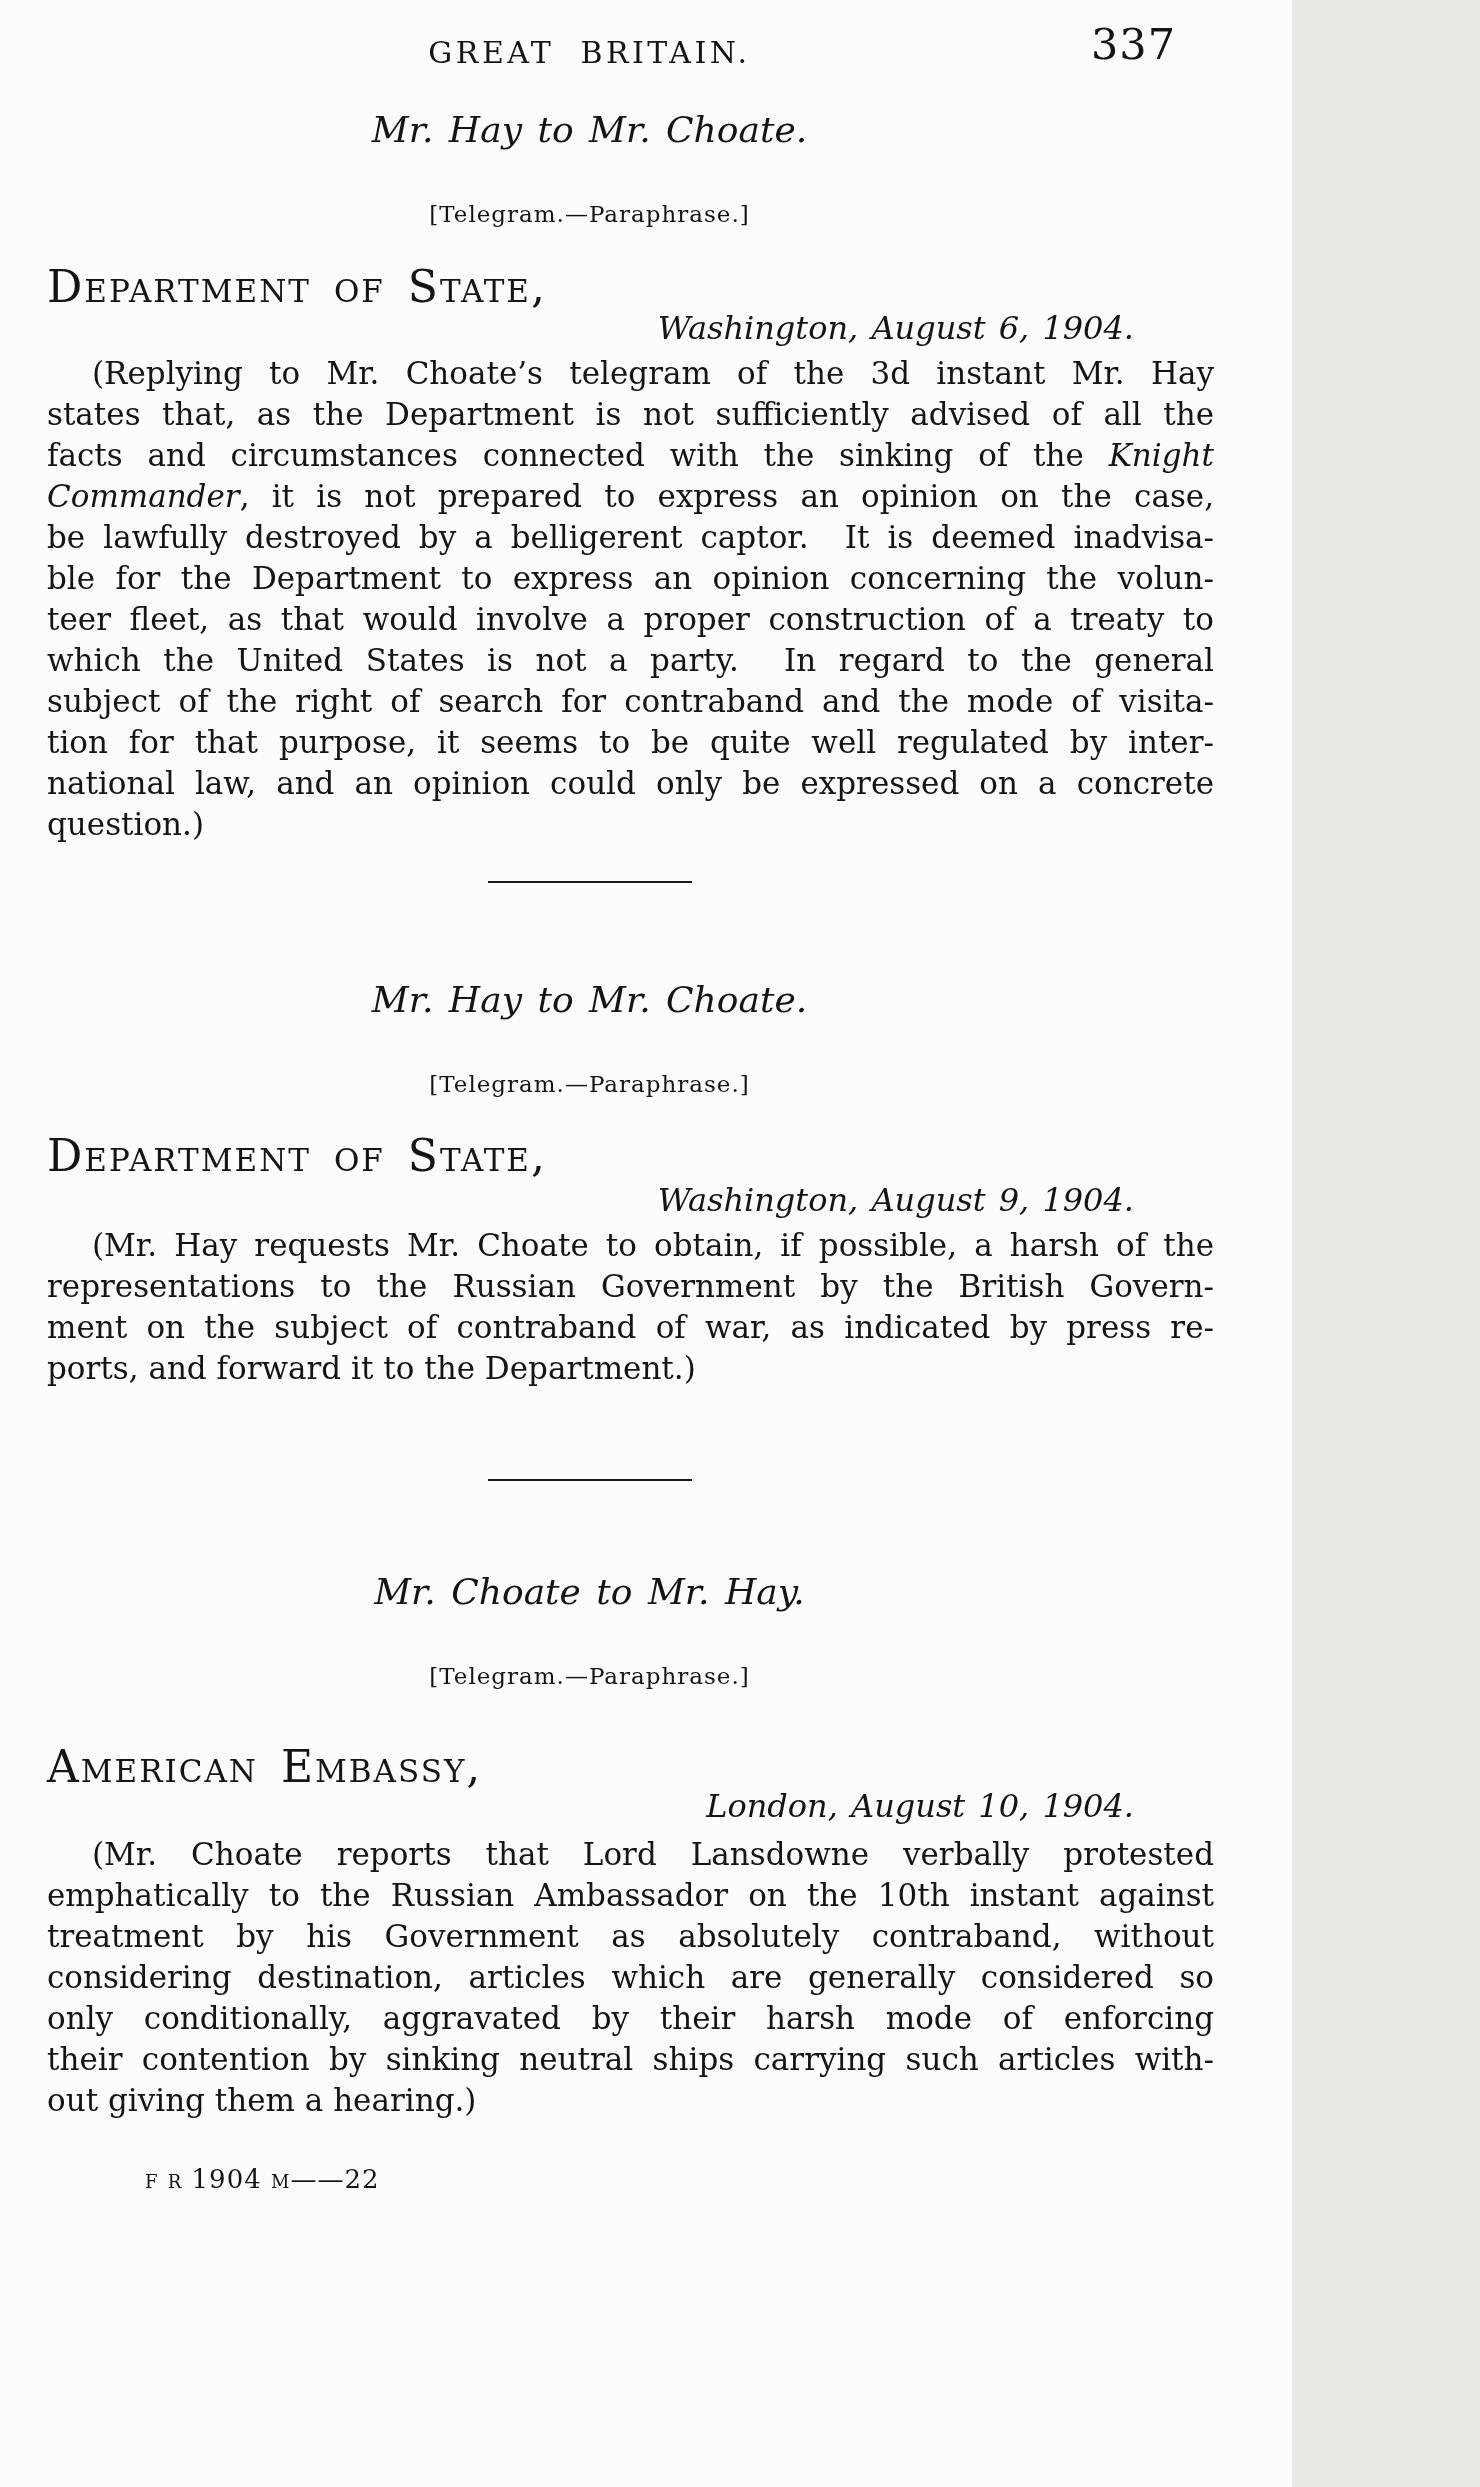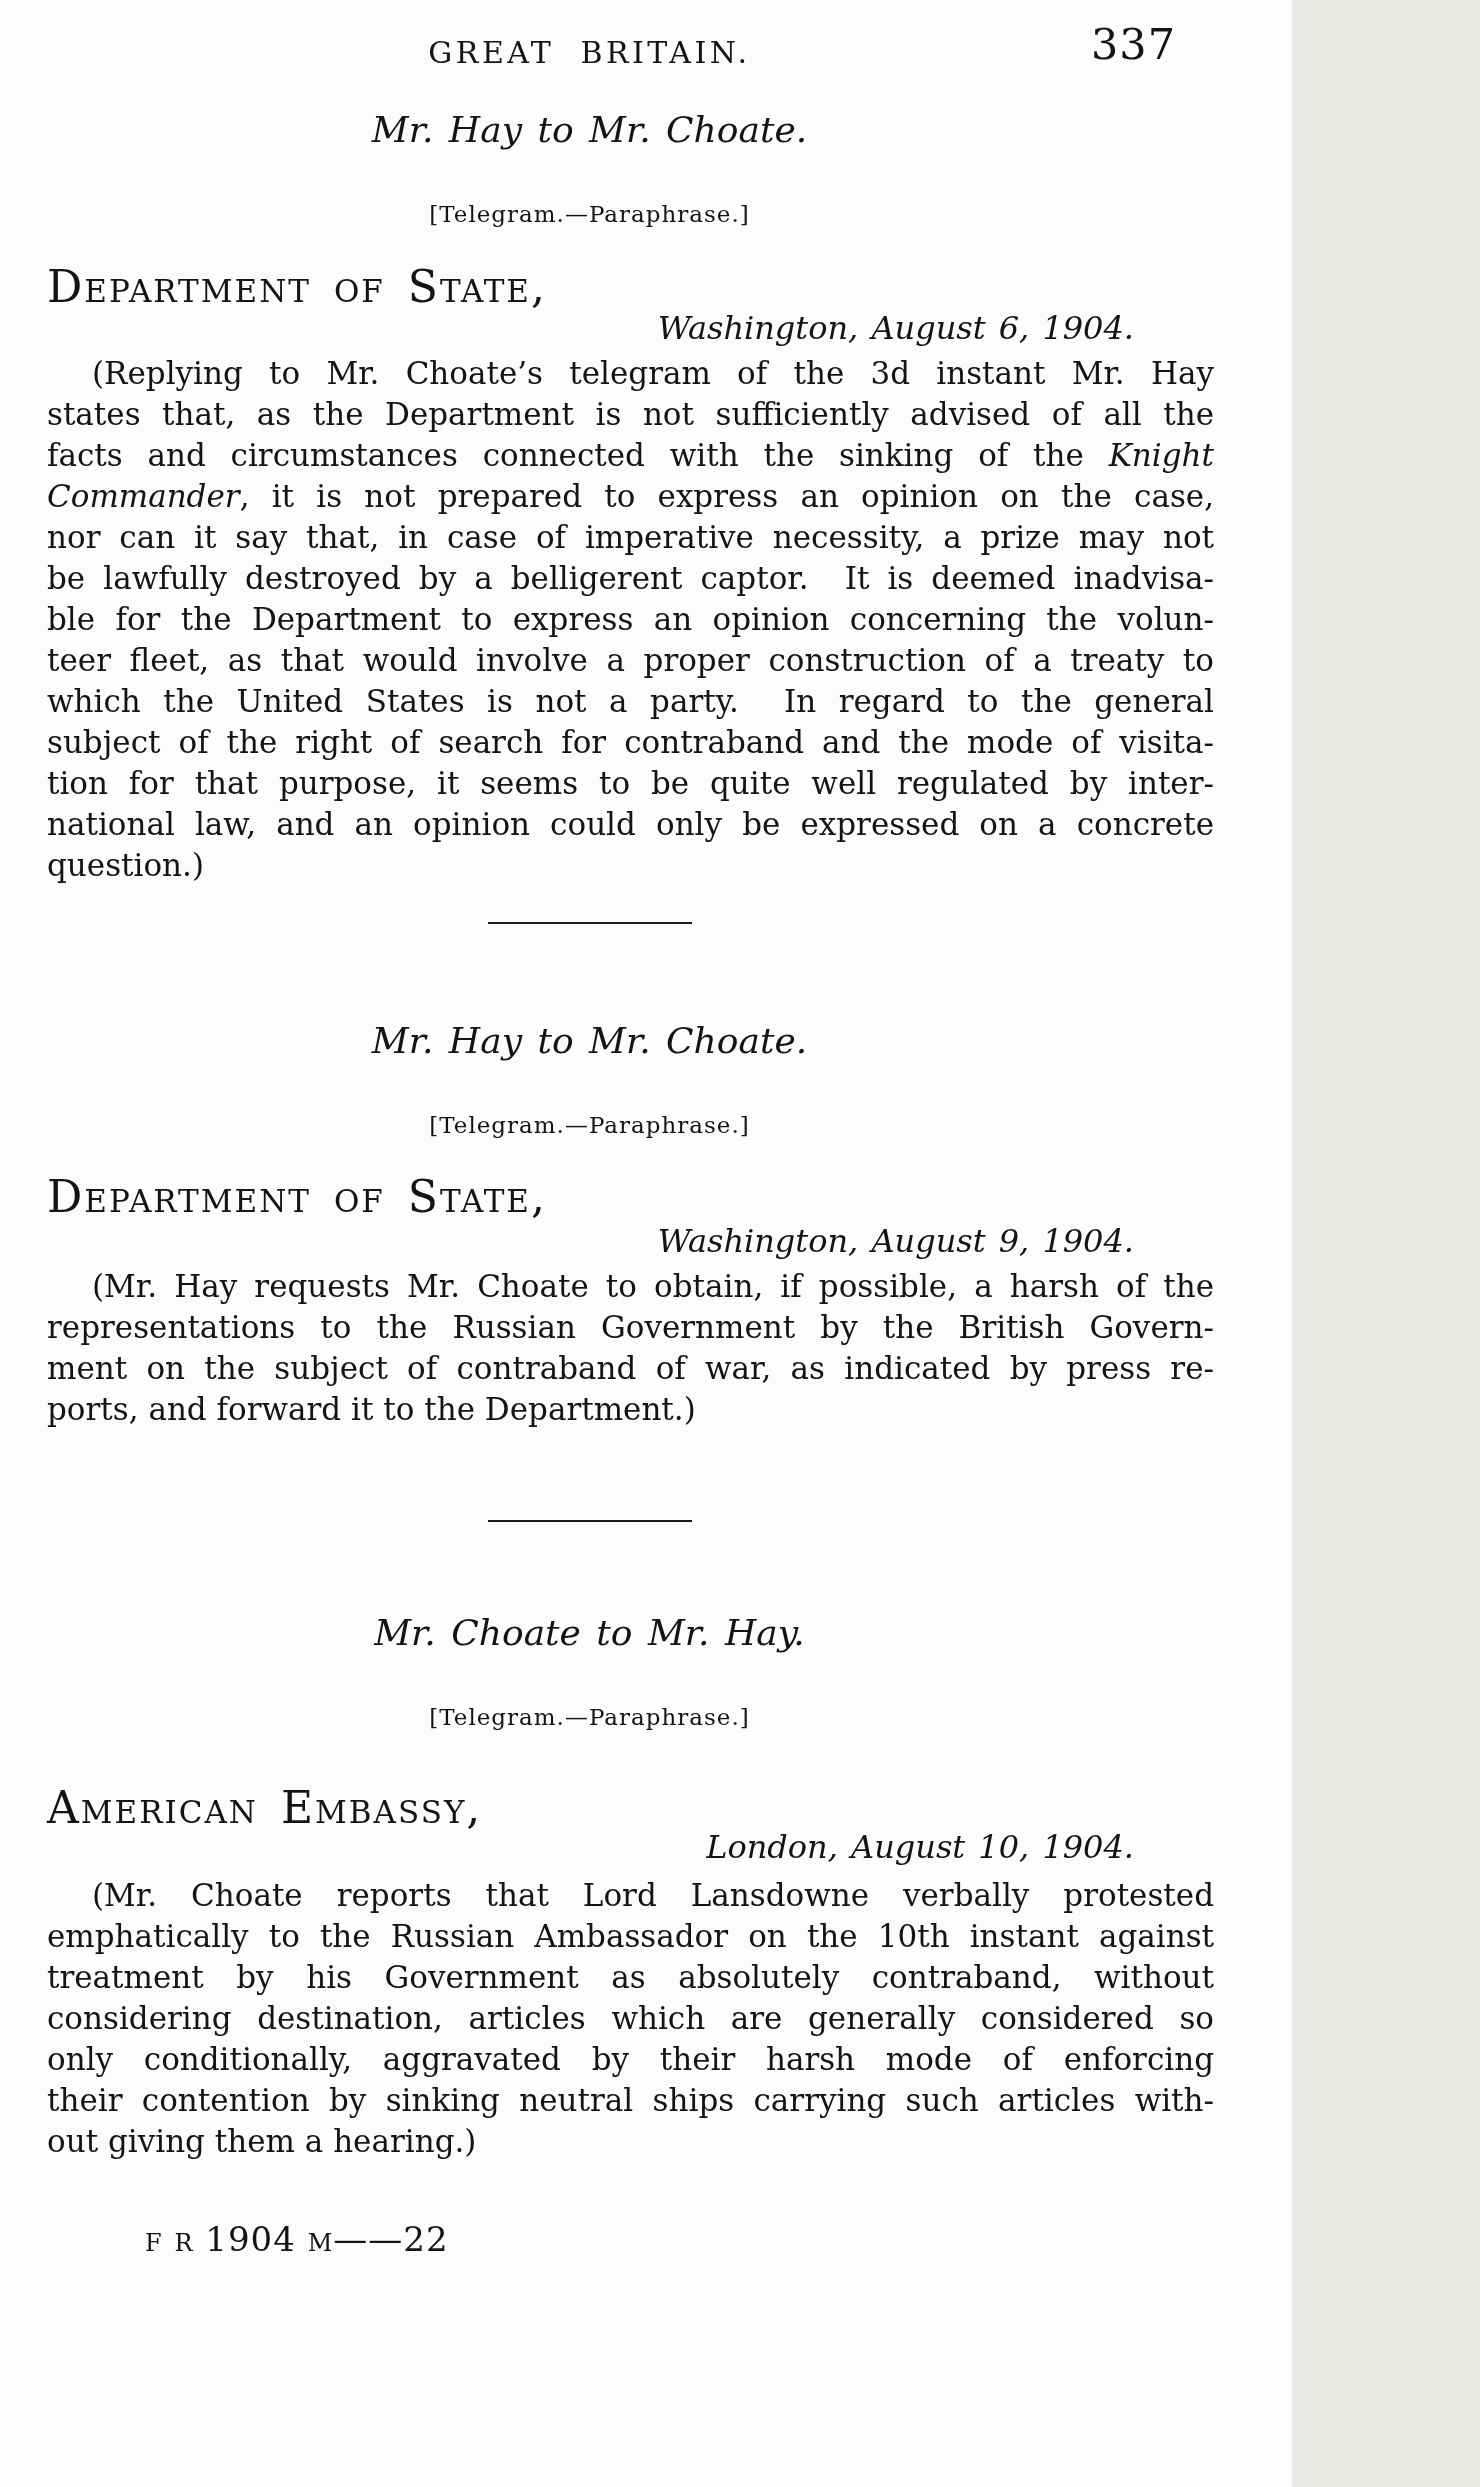--- a/index.html
+++ b/index.html
@@ -90,24 +90,24 @@
   .rw1 { margin-top: 36px; }
   .rw2 { margin-top: 90px; }
   hr.divider {
     border: none;
     border-top: 2px solid #1a1a18;
     width: 204px;
     margin: 0 auto;
   }
 
   .footer {
-    margin-top: 62px;
+    margin-top: 43px;
     padding-left: 98px;
     font-variant: small-caps;
-    font-size: 34px;
+    font-size: 26px;
     line-height: 30px;
     letter-spacing: 1px;
   }
 </style>
 </head>
 <body>
 
 <div class="page">
 
   <header class="running-head">
@@ -118,21 +118,20 @@
   <section>
     <h2 class="heading centered h1">Mr. Hay to Mr. Choate.</h2>
     <div class="telegram centered t1">[Telegram.—Paraphrase.]</div>
     <div class="org o1">Department of State,</div>
     <div class="place p1">Washington, August 6, 1904.</div>
     <div class="para par1">
       <div class="line indent"><span>(Replying to Mr. Choate’s telegram of the 3d instant Mr. Hay</span></div>
       <div class="line"><span>states that, as the Department is not sufficiently advised of all the</span></div>
       <div class="line"><span>facts and circumstances connected with the sinking of the </span><span class="it">Knight</span></div>
       <div class="line"><span class="it">Commander</span><span>, it is not prepared to express an opinion on the case,</span></div>
-      <div class="line"><span>nor can it say that, in case of imperative necessity, a prize may not</span></div>
       <div class="line"><span>be lawfully destroyed by a belligerent captor.&nbsp; It is deemed inadvisa-</span></div>
       <div class="line"><span>ble for the Department to express an opinion concerning the volun-</span></div>
       <div class="line"><span>teer fleet, as that would involve a proper construction of a treaty to</span></div>
       <div class="line"><span>which the United States is not a party.&nbsp; In regard to the general</span></div>
       <div class="line"><span>subject of the right of search for contraband and the mode of visita-</span></div>
       <div class="line"><span>tion for that purpose, it seems to be quite well regulated by inter-</span></div>
       <div class="line"><span>national law, and an opinion could only be expressed on a concrete</span></div>
       <div class="line last"><span>question.)</span></div>
     </div>
   </section>

